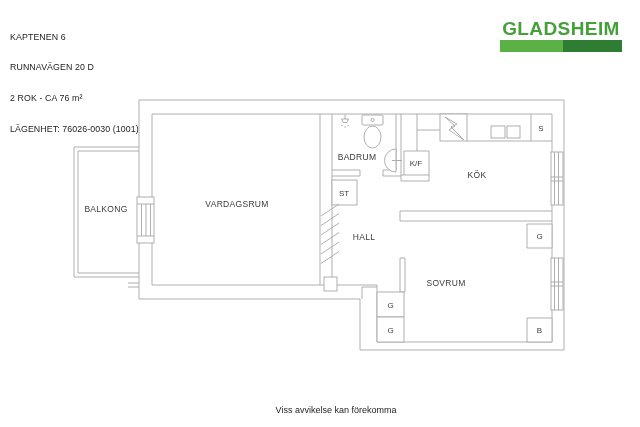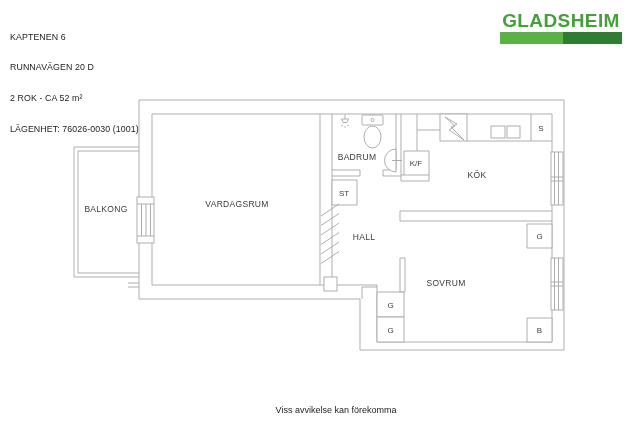--- a/index.html
+++ b/index.html
@@ -8,21 +8,21 @@
     font-family:"Liberation Sans",sans-serif;color:#1a1a1a;
   }
   .header{
     position:absolute;left:10px;top:11px;
     font-size:8.8px;line-height:10.3px;letter-spacing:0.1px;color:#1c1c1c;
     white-space:pre;
   }
   .logo{position:absolute;left:500px;top:10px;width:122px;}
   .logo-text{
     text-align:center;font-size:19px;font-weight:bold;letter-spacing:0.4px;
-    color:#46a03a;line-height:21px;
+    color:#46a03a;line-height:21px;margin-top:8px;
   }
   .logo-bar{display:flex;height:12px;margin-top:1px;}
   .logo-bar .left{width:52%;background:#5bb046;}
   .logo-bar .right{width:48%;background:#2e7d32;}
   .plan-svg{position:absolute;left:0;top:0;}
   .footer{
     position:absolute;left:16px;top:405px;width:100%;text-align:center;
     font-size:9px;color:#1c1c1c;
   }
   .room-label{font-size:8.5px;fill:#3a3a3a;letter-spacing:0.3px;}
@@ -31,21 +31,21 @@
   .wf{stroke:#a6a6a6;stroke-width:0.9;fill:#ffffff;}
 </style>
 </head>
 <body>
 
 <div class="page">
 
   <div class="header">
     <div>KAPTENEN 6</div>
     <div>RUNNAVÄGEN 20 D</div>
-    <div>2 ROK - CA 52 m²</div>
+    <div>2 ROK - CA 76 m²</div>
     <div>LÄGENHET: 76026-0030 (1001)</div>
   </div>
 
   <div class="logo">
     <div class="logo-text">GLADSHEIM</div>
     <div class="logo-bar">
       <div class="left"></div>
       <div class="right"></div>
     </div>
   </div>

